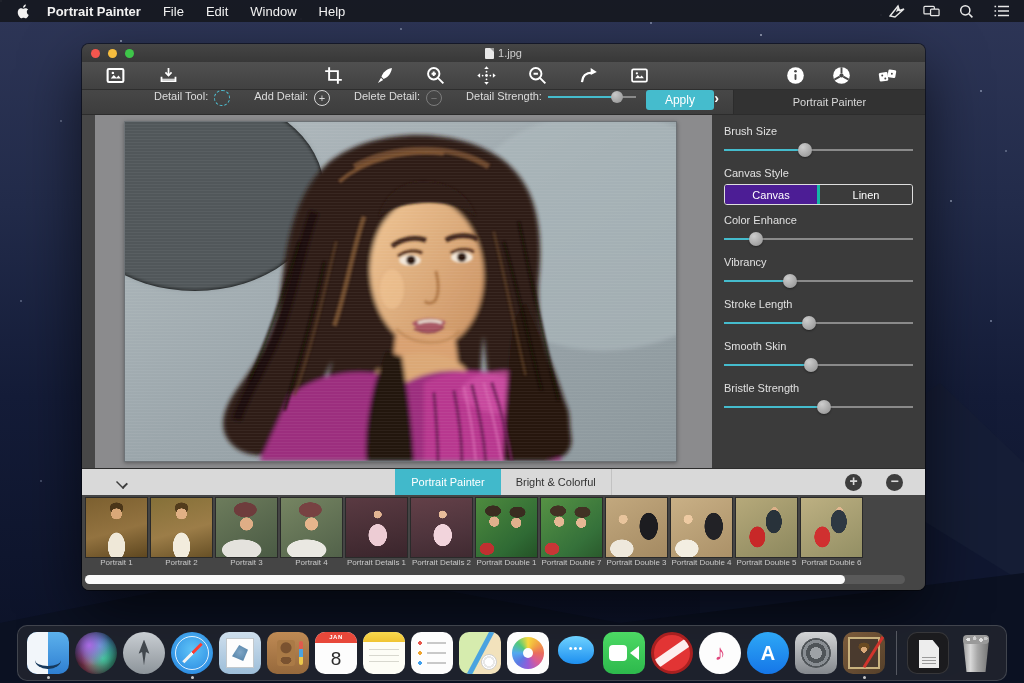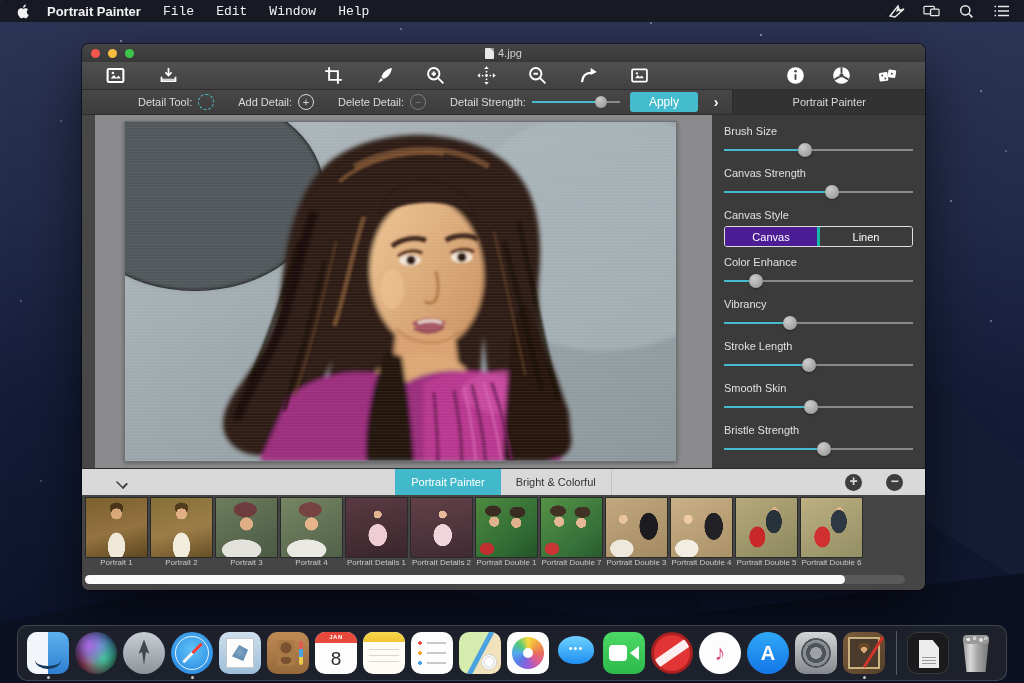--- a/index.html
+++ b/index.html
@@ -11,21 +11,21 @@
     box-shadow: 120px 40px #b9c2d8, 400px 28px #8f9ab5, 760px 34px #c5cde0, 980px 90px #9aa5c0,
       950px 200px #aeb8d0, 990px 320px #8f9ab5, 60px 120px #7f8aa5, 300px 18px #77829d, 650px 22px #9aa5c0,
       880px 14px #b9c2d8, 1005px 150px #77829d, 20px 300px #6f7a95, 40px 480px #5f6a85; opacity:.8; }
   .mountains { position:absolute; left:0; bottom:0; width:1024px; height:420px; }
 
   
   .menubar { position:absolute; top:0; left:0; width:1024px; height:22px; background:rgba(22,24,32,.92);
     display:flex; align-items:center; color:#f2f2f2; font-size:13px; z-index:40; }
   .menubar .apple { margin:0 18px 0 16px; display:flex; align-items:center; }
   .menubar .appname { font-weight:bold; margin-right:22px; }
-  .menubar .mitem { margin-right:22px;font-family:Liberation Mono, monospace; }
+  .menubar .mitem { margin-right:22px; }
   .menubar .spacer { flex:1; }
   .mb-ico { width:17px; height:15px; margin-left:18px; display:flex; align-items:center; justify-content:center; }
   .menubar .last { margin-right:14px; }
 
   
   .window { position:absolute; left:82px; top:44px; width:843px; height:546px; border-radius:7px;
     box-shadow:0 24px 60px rgba(0,0,0,.6), 0 0 0 1px rgba(0,0,0,.45); overflow:hidden; background:#3c3c3c; z-index:20; }
   .titlebar { height:18px; background:linear-gradient(180deg,#454545,#383838); display:flex; align-items:center; position:relative; }
   .tl { width:9px; height:9px; border-radius:50%; margin-left:8px; }
   .tl.red{ background:#f4564e; margin-left:9px;} .tl.yellow{ background:#f6bd3e; } .tl.green{ background:#3ec549; }
@@ -35,22 +35,22 @@
 
   .toolbar { height:28px; background:linear-gradient(180deg,#505050,#414141); border-bottom:1px solid #2e2e2e;
     display:flex; align-items:center; padding:0 26px 0 22px; }
   .tbico { width:23px; height:23px; display:flex; align-items:center; justify-content:center; }
   .tbico svg { width:21px; height:21px; }
   .tb-left { display:flex; gap:30px; }
   .tb-center { display:flex; gap:28px; margin-left:142px; }
   .tb-right { display:flex; gap:23px; margin-left:auto; }
 
   .subrow { height:25px; display:flex; }
-  .detailbar { width:714px; background:linear-gradient(180deg,#474747,#3d3d3d); display:flex; align-items:center;
-    color:#dcdcdc; font-size:11px; padding-left:56px; border-bottom:1px solid #2c2c2c; }
+  .detailbar { width:714px; background:linear-gradient(180deg,#474747,#3d3d3d); display:flex; align-items:flex-start;
+    color:#dcdcdc; font-size:11px; padding-left:72px; border-bottom:1px solid #2c2c2c; }
   .detailbar .dlabel { margin-right:6px; }
   .d-ico { width:16px; height:16px; border-radius:50%; margin-right:24px; display:flex; align-items:center; justify-content:center; font-size:11px; }
   .d-tool { border:1.4px dashed #4fc3d6; }
   .d-add { border:1.4px solid #d8d8d8; color:#d8d8d8; }
   .d-del { border:1.4px solid #7d7d7d; color:#7d7d7d; }
   .mini-slider { position:relative; width:88px; height:14px; margin-right:10px; }
   .mini-slider .trk { position:absolute; top:6px; left:0; width:100%; height:2px; background:#8a8a8a; }
   .mini-slider .fill { position:absolute; top:6px; left:0; height:2px; background:#45bccd; }
   .mini-slider .th { position:absolute; top:1px; width:12px; height:12px; margin-left:-6px; border-radius:50%;
     background:radial-gradient(circle at 35% 30%,#c9c9c9,#8f8f8f); }
@@ -249,21 +249,21 @@
   </div>
 
   <div class="window">
 
     <div class="titlebar">
       <div class="tl red"></div>
       <div class="tl yellow"></div>
       <div class="tl green"></div>
       <div class="wtitle">
         <span class="doc-ico"></span>
-        <span>4.jpg</span>
+        <span>1.jpg</span>
       </div>
     </div>
 
     <div class="toolbar">
       <div class="tb-left" id="tb-left">
           <div class="tbico">
             <svg viewBox="0 0 24 24">
               <rect x="3" y="4.5" width="18" height="15" rx="1.5" fill="none" stroke="#fff" stroke-width="2.4"></rect>
               <path d="M6.5 15.5l3.5-4 3 3 2.5-2.5 2.5 3.5z" fill="#fff"></path>
               <circle cx="9" cy="9" r="1.4" fill="#fff"></circle>
@@ -469,28 +469,20 @@
       <div class="sidepanel" id="sidepanel">
           <div class="sp-control">
             <div class="sp-label">Brush Size</div>
             <div class="sp-slider">
               <div class="sp-trk"></div>
               <div class="sp-fill" style="width:43%"></div>
               <div class="sp-th" style="left:43%"></div>
             </div>
           </div>
           <div class="sp-control">
-            <div class="sp-label">Canvas Strength</div>
-            <div class="sp-slider">
-              <div class="sp-trk"></div>
-              <div class="sp-fill" style="width:57%"></div>
-              <div class="sp-th" style="left:57%"></div>
-            </div>
-          </div>
-          <div class="sp-control">
             <div class="sp-label">Canvas Style</div>
             <div class="sp-seg">
               <div class="sp-seg-btn sel">Canvas</div>
               <div class="sp-seg-btn">Linen</div>
             </div>
           </div>
           <div class="sp-control">
             <div class="sp-label">Color Enhance</div>
             <div class="sp-slider">
               <div class="sp-trk"></div>

